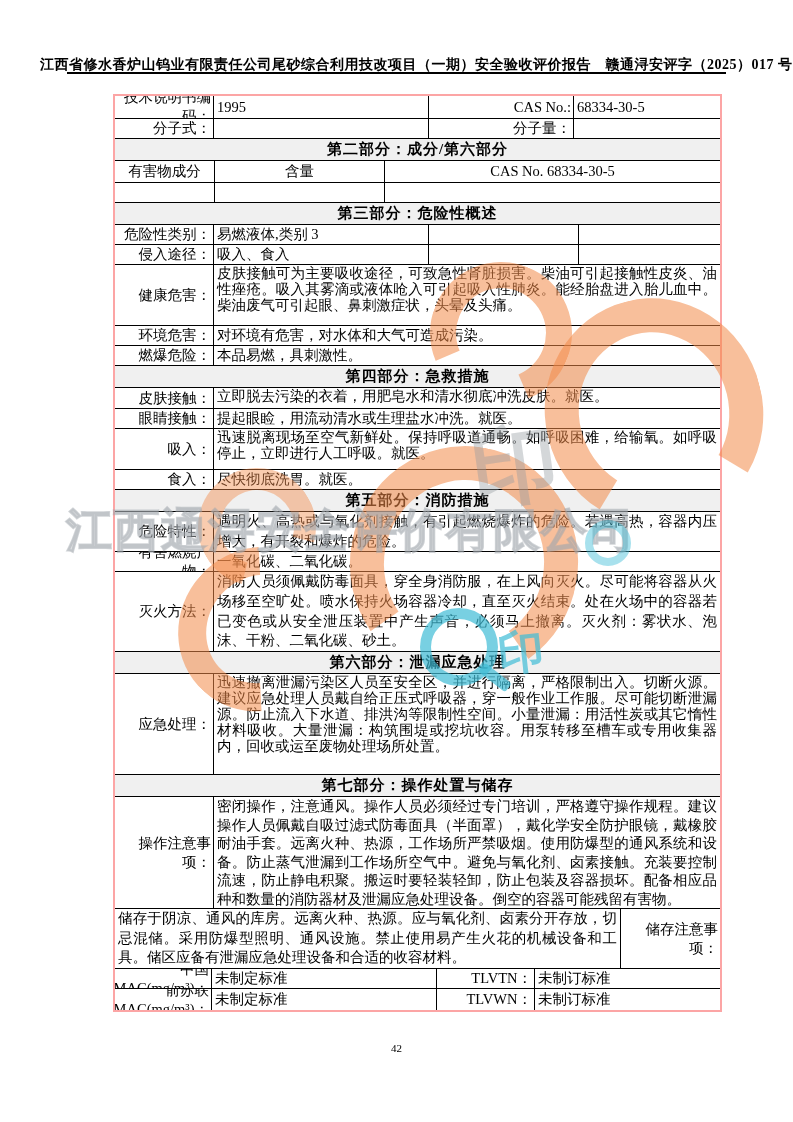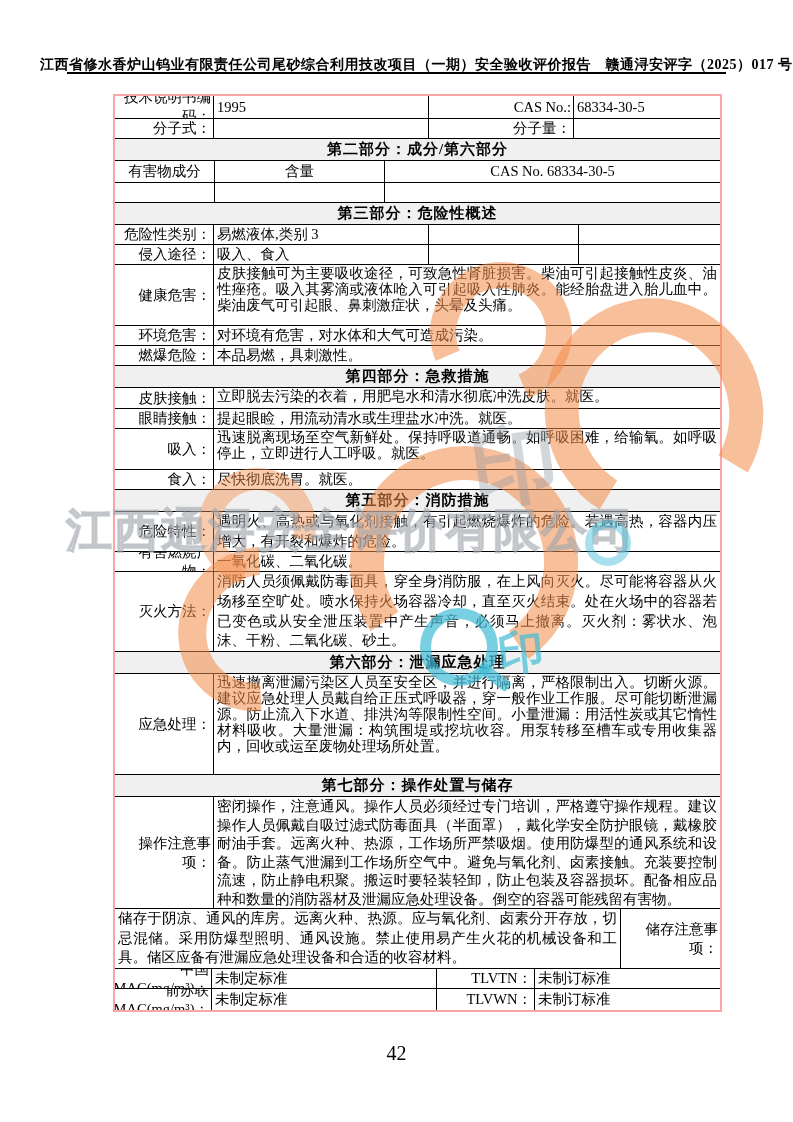--- a/index.html
+++ b/index.html
@@ -64,21 +64,21 @@
     color:rgba(148,154,160,0.40); transform:rotate(-8deg); }
   .q-ring { position:absolute; left:420px; top:608px; width:78px; height:78px;
     border:11px solid rgba(62,188,214,0.70); border-radius:50%; }
   .q-tail { position:absolute; left:478px; top:672px; width:34px; height:11px;
     background:rgba(62,188,214,0.70); transform:rotate(38deg); border-radius:3px; }
   .wm-seal-teal { position:absolute; left:498px; top:622px; font-size:46px; font-weight:bold;
     color:rgba(62,188,214,0.70); transform:rotate(-6deg); }
   .q-frag { position:absolute; left:585px; top:520px; width:46px; height:46px;
     border:8px solid rgba(62,188,214,0.45); border-radius:50%; }
   
-  .pageno { position:absolute; top:1042px; left:0; width:793px; text-align:center; font-size:20px; }
+  .pageno { position:absolute; top:1042px; left:0; width:793px; text-align:center; font-size:11px; }
 </style>
 </head>
 <body>
 
 <div class="page">
 
   <div class="rpt-header">江西省修水香炉山钨业有限责任公司尾砂综合利用技改项目（一期）安全验收评价报告　赣通浔安评字（2025）017 号</div>
   <div class="rpt-rule"></div>
 
   <div class="msds">

